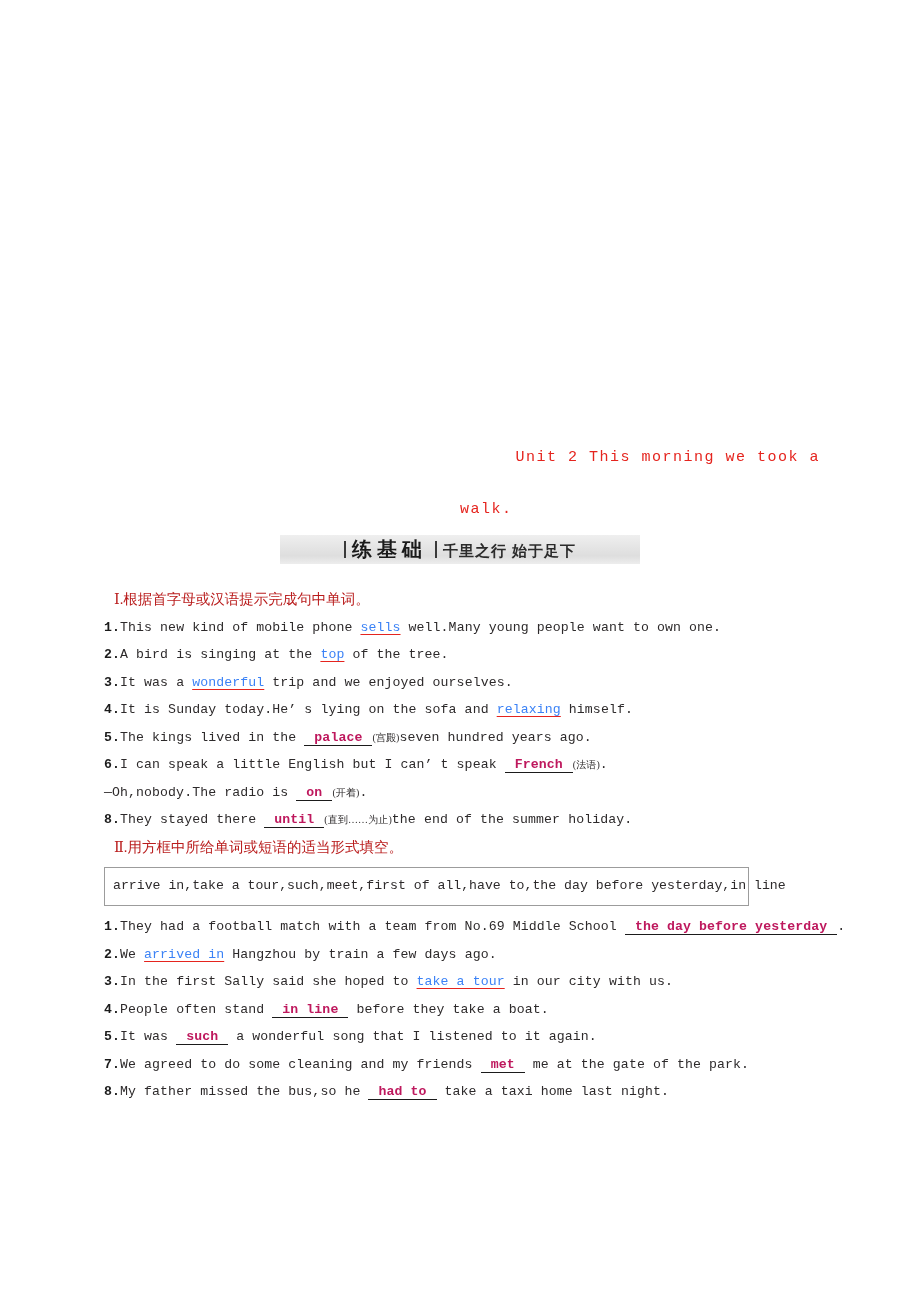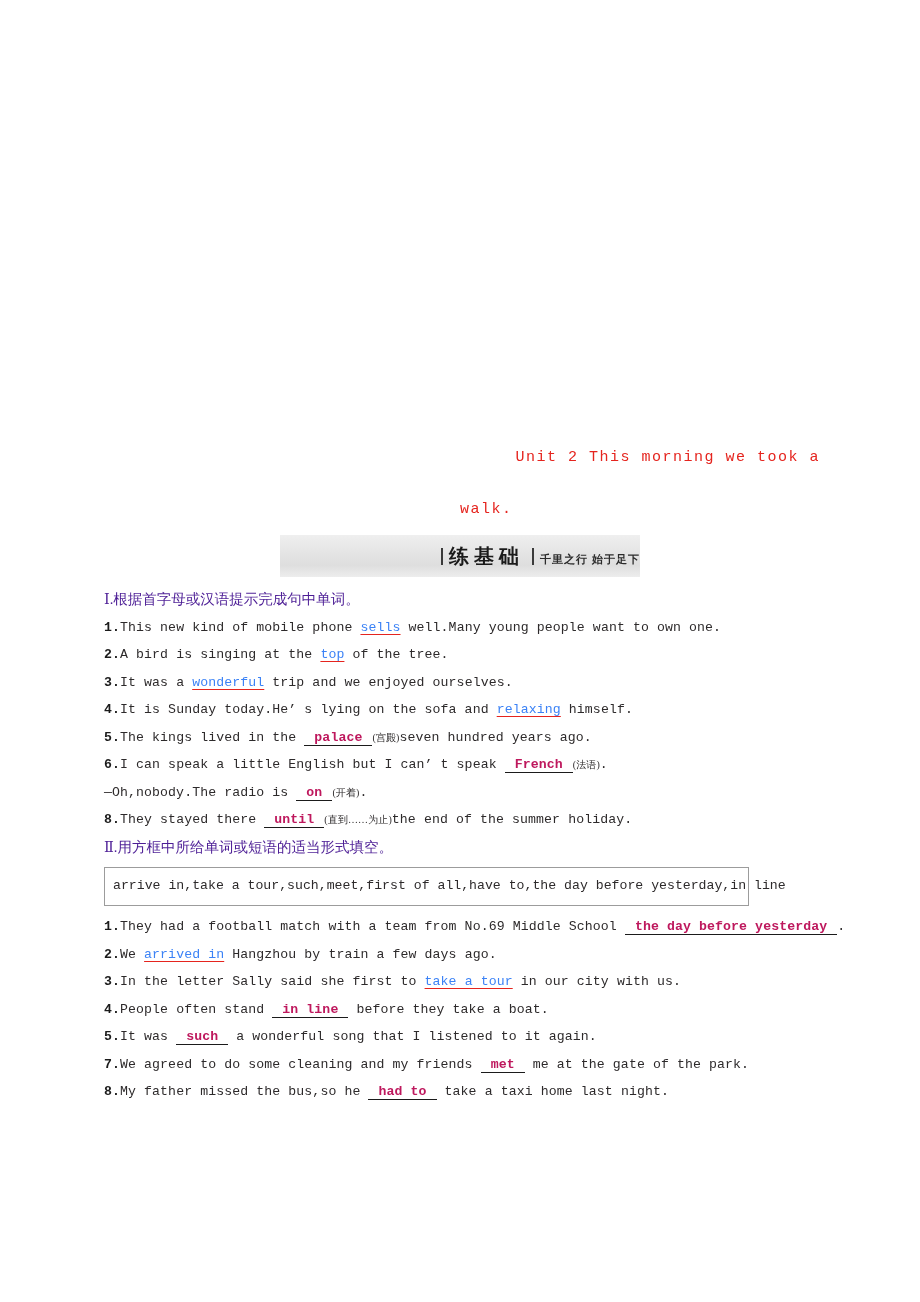--- a/index.html
+++ b/index.html
@@ -53,25 +53,25 @@
   }
   .title-line1 { display: block; }
   .title-line2 { display: block; text-align: left; padding-left: 360px; }
 
   
   .banner {
     position: absolute;
     left: 280px;
     top: 535px;
     width: 360px;
-    height: 42px;
+    height: 29px;
     background: linear-gradient(to bottom, #efefef 0%, #e4e4e4 45%, #dedede 72%, #ededed 100%);
     display: flex;
     align-items: center;
-    justify-content: flex-end;
+    justify-content: center;
   }
   .banner-inner {
     display: flex;
     align-items: baseline;
     font-family: "Liberation Sans", sans-serif;
   }
   .bar {
     display: inline-block;
     width: 2px;
     height: 17px;
@@ -81,40 +81,41 @@
     top: 2px;
   }
   .bar.right { margin: 0 6px 0 8px; }
   .banner-main {
     font-size: 20px;
     font-weight: bold;
     letter-spacing: 5px;
     color: #1a1a1a;
   }
   .banner-sub {
-    font-size: 11px;
+    font-size: 15px;
     color: #2b2b2b;
     letter-spacing: 1px;
     font-weight: bold;
   }
 
   
   .content {
     position: absolute;
     left: 104px;
     top: 586px;
     width: 816px;
   }
 
   .sec-head {
     font-family: "Liberation Serif", "DejaVu Serif", serif;
     font-size: 14.5px;
     line-height: 27.5px;
-    color: #4c1d95;
+    color: #b91c1c;
     white-space: nowrap;
+    margin-left: 10px;
   }
 
   .q {
     font-size: 13.2px;
     line-height: 27.5px;
     color: #2d2a2b;
     white-space: nowrap;
     letter-spacing: 0.1px;
   }
   .q.wrap { white-space: normal; }
@@ -225,21 +226,21 @@
 
     <div class="q wrap">
       <span class="num">1.</span><span>They had a football match with a team from No.69 Middle School </span><span class="ansblank">the day before yesterday</span><span>.</span>
     </div>
 
     <div class="q">
       <span class="num">2.</span><span>We </span><span class="ans">arrived in</span><span> Hangzhou by train a few days ago.</span>
     </div>
 
     <div class="q">
-      <span class="num">3.</span><span>In the letter Sally said she first to </span><span class="ans">take a tour</span><span> in our city with us.</span>
+      <span class="num">3.</span><span>In the first Sally said she hoped to </span><span class="ans">take a tour</span><span> in our city with us.</span>
     </div>
 
     <div class="q">
       <span class="num">4.</span><span>People often stand </span><span class="ansblank">in line</span><span> before they take a boat.</span>
     </div>
 
     <div class="q">
       <span class="num">5.</span><span>It was </span><span class="ansblank">such</span><span> a wonderful song that I listened to it again.</span>
     </div>
 

